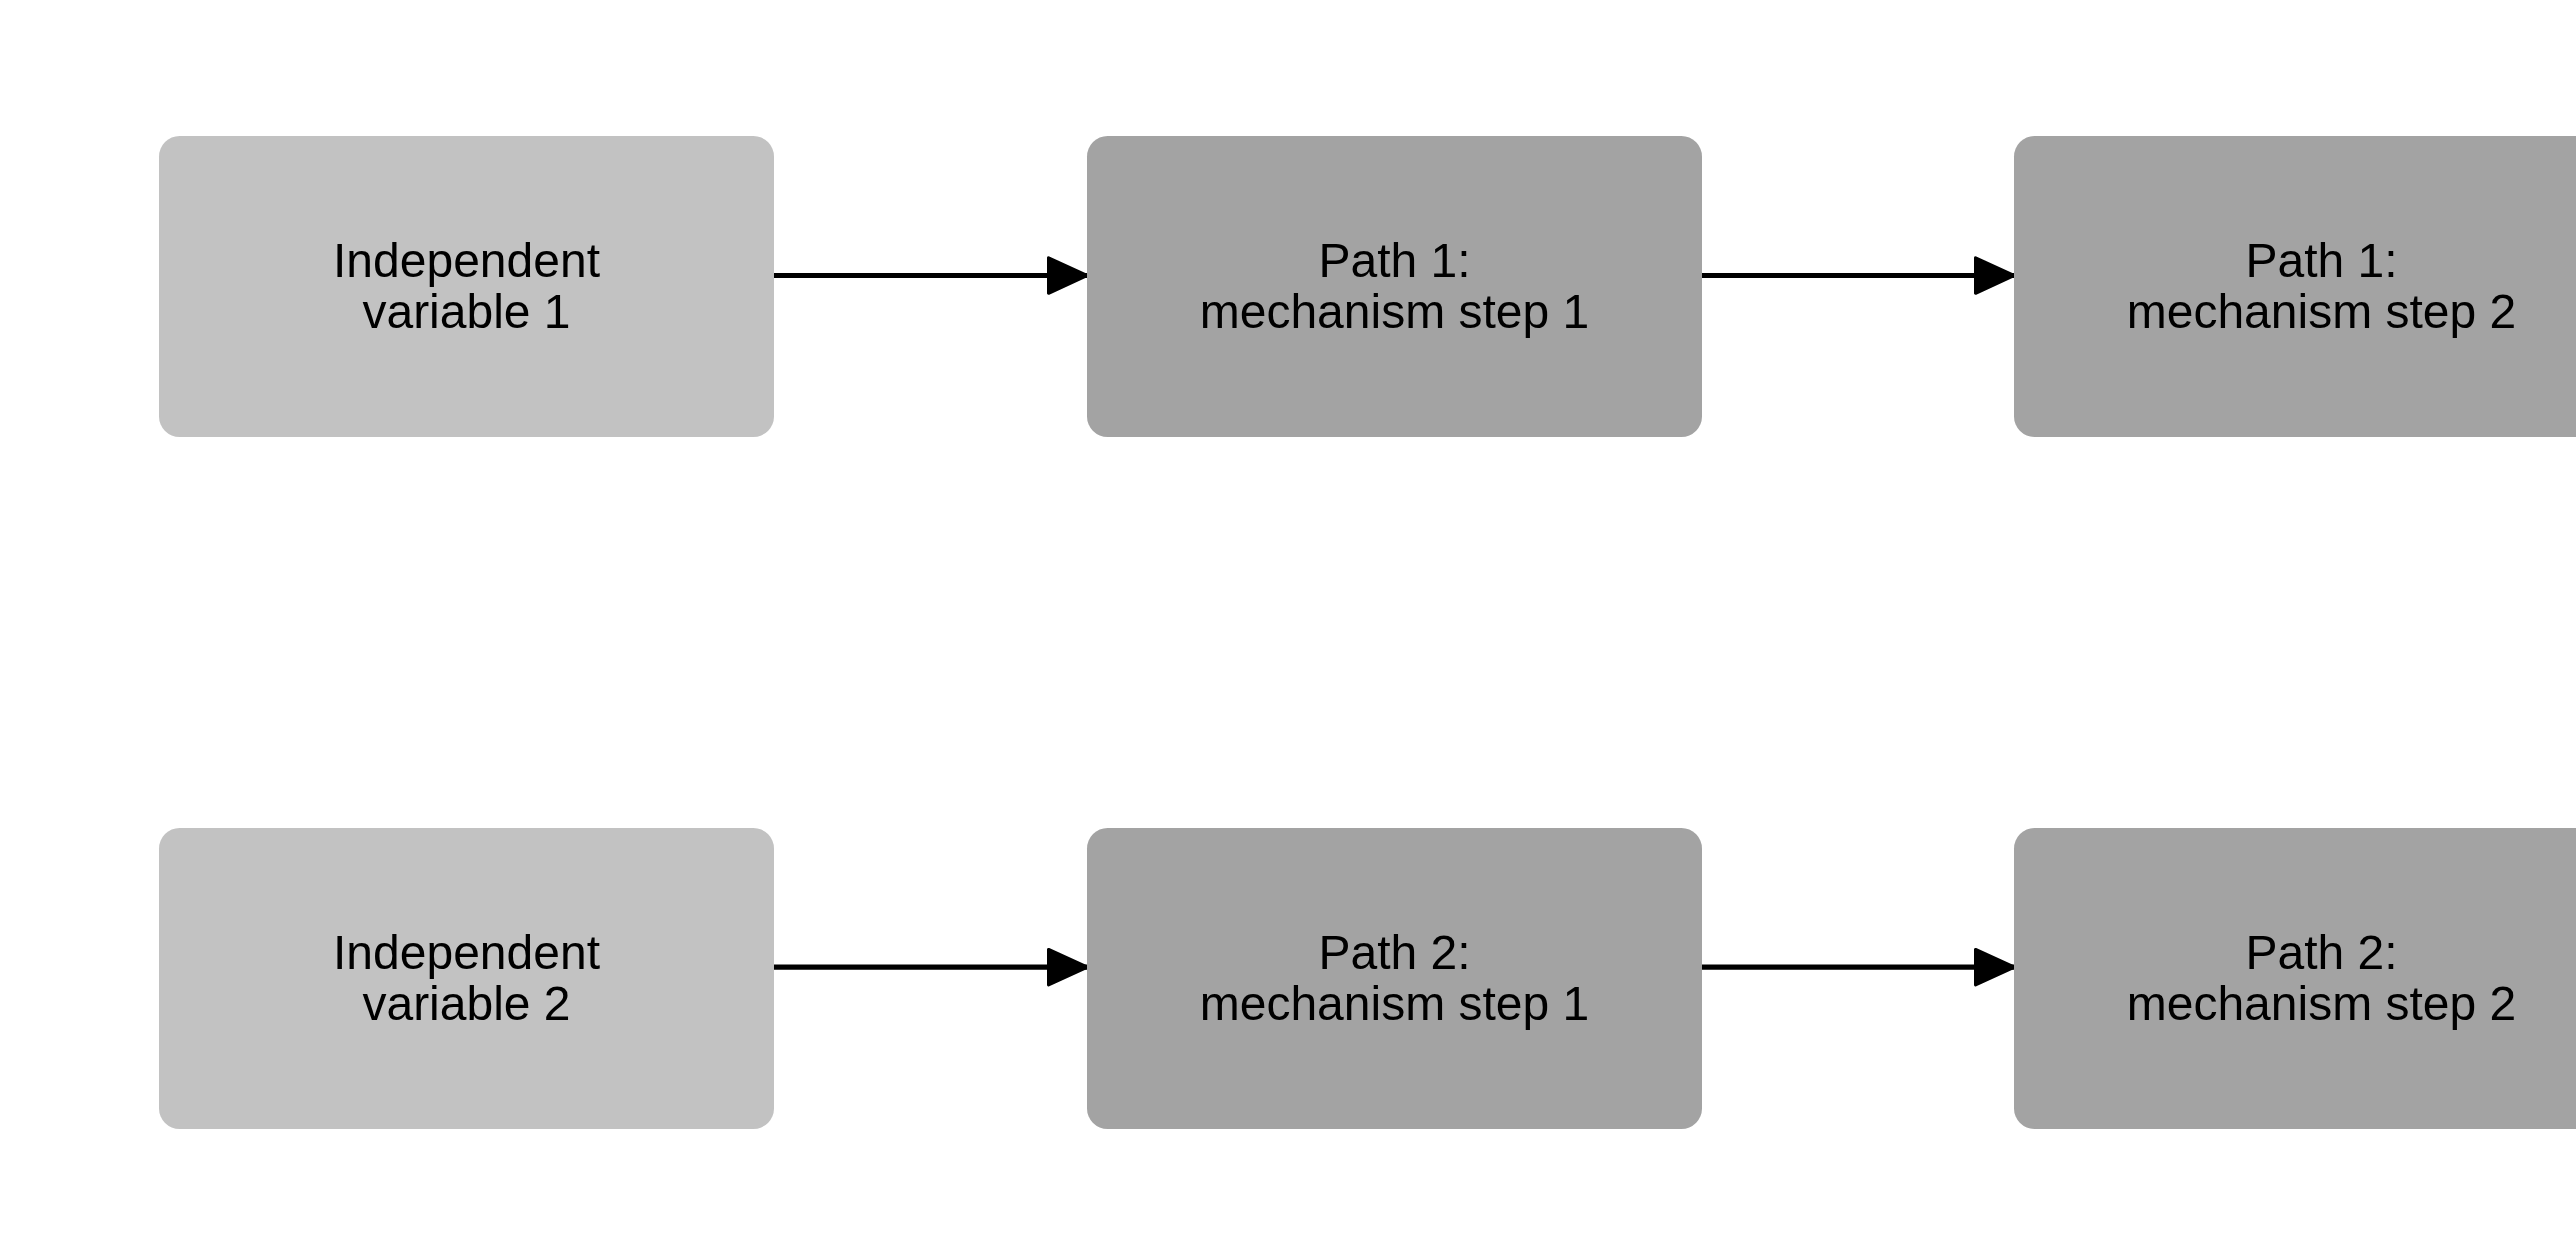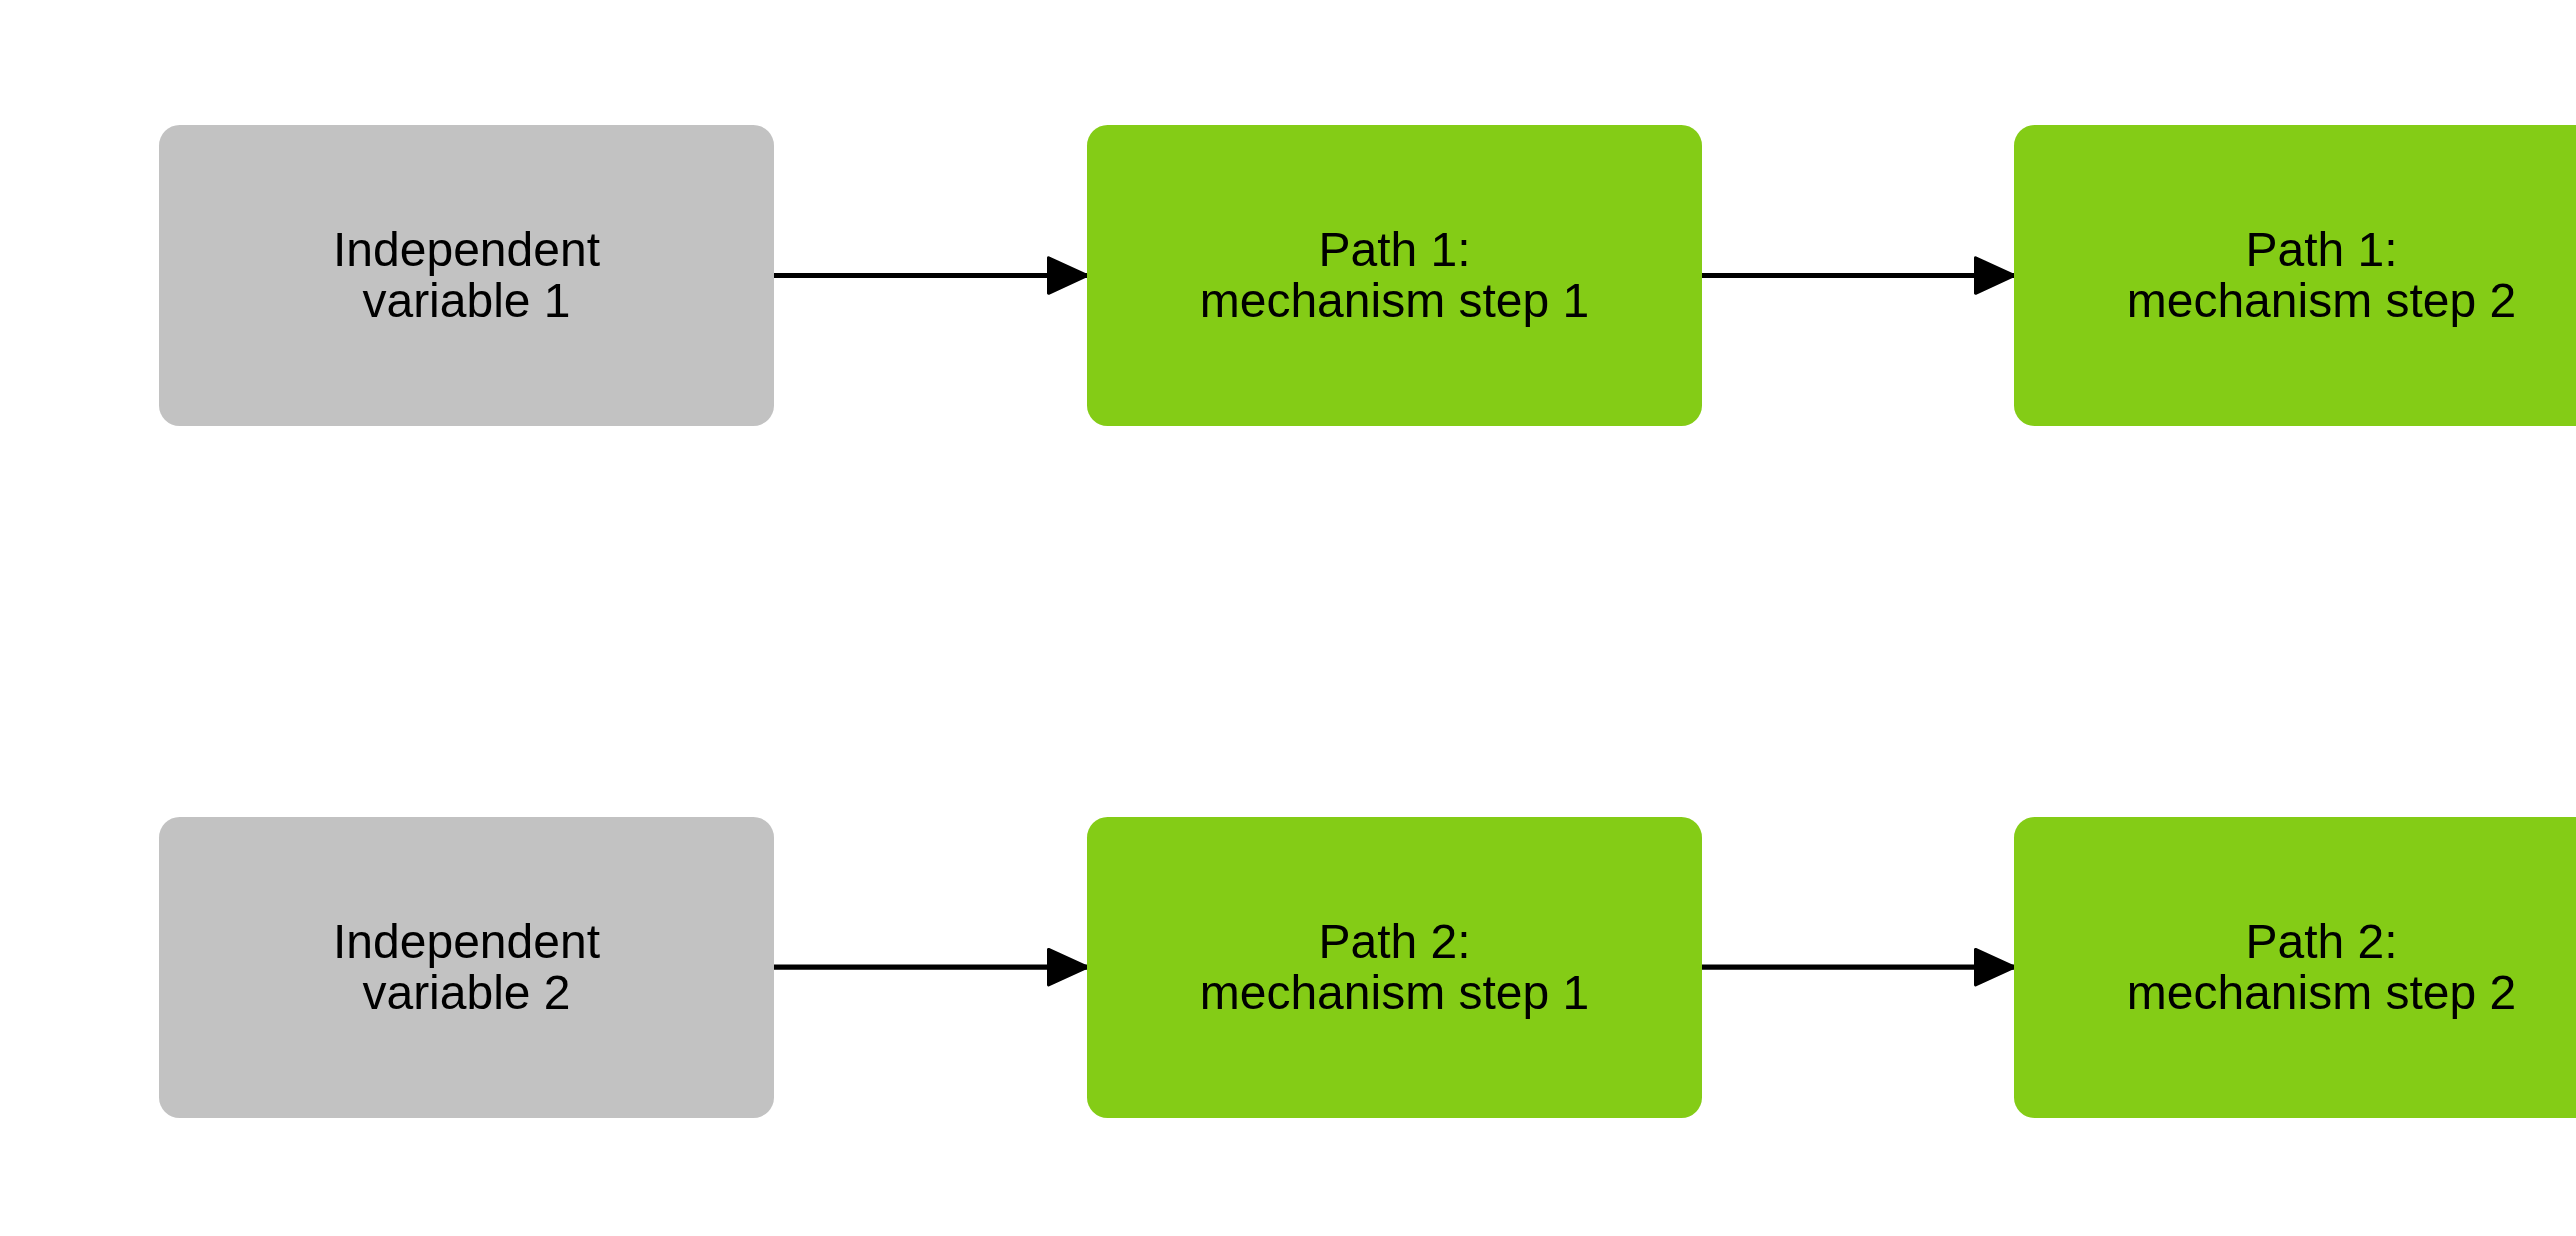--- a/index.html
+++ b/index.html
@@ -13,30 +13,31 @@
   }
   .node {
     position: absolute;
     width: 615px;
     height: 301px;
     border-radius: 20.6px;
     display: flex;
     align-items: center;
     justify-content: center;
     box-sizing: border-box;
+    margin-top: 11px;
   }
   .node .label {
     white-space: pre-line;
     text-align: center;
     font-size: 48px;
     line-height: 1.06;
     color: #000000;
   }
   .node--variable  { background: #c2c2c2; }
-  .node--mechanism { background: #84cc16; }
+  .node--mechanism { background: #a3a3a3; }
 
   
   .pos-iv1  { left: 159px;  top: 125px;  }
   .pos-p1s1 { left: 1087px; top: 125px;  }
   .pos-p1s2 { left: 2014px; top: 125px;  }
   .pos-iv2  { left: 159px;  top: 817px; }
   .pos-p2s1 { left: 1087px; top: 817px; }
   .pos-p2s2 { left: 2014px; top: 817px; }
 
   .edges-layer {

